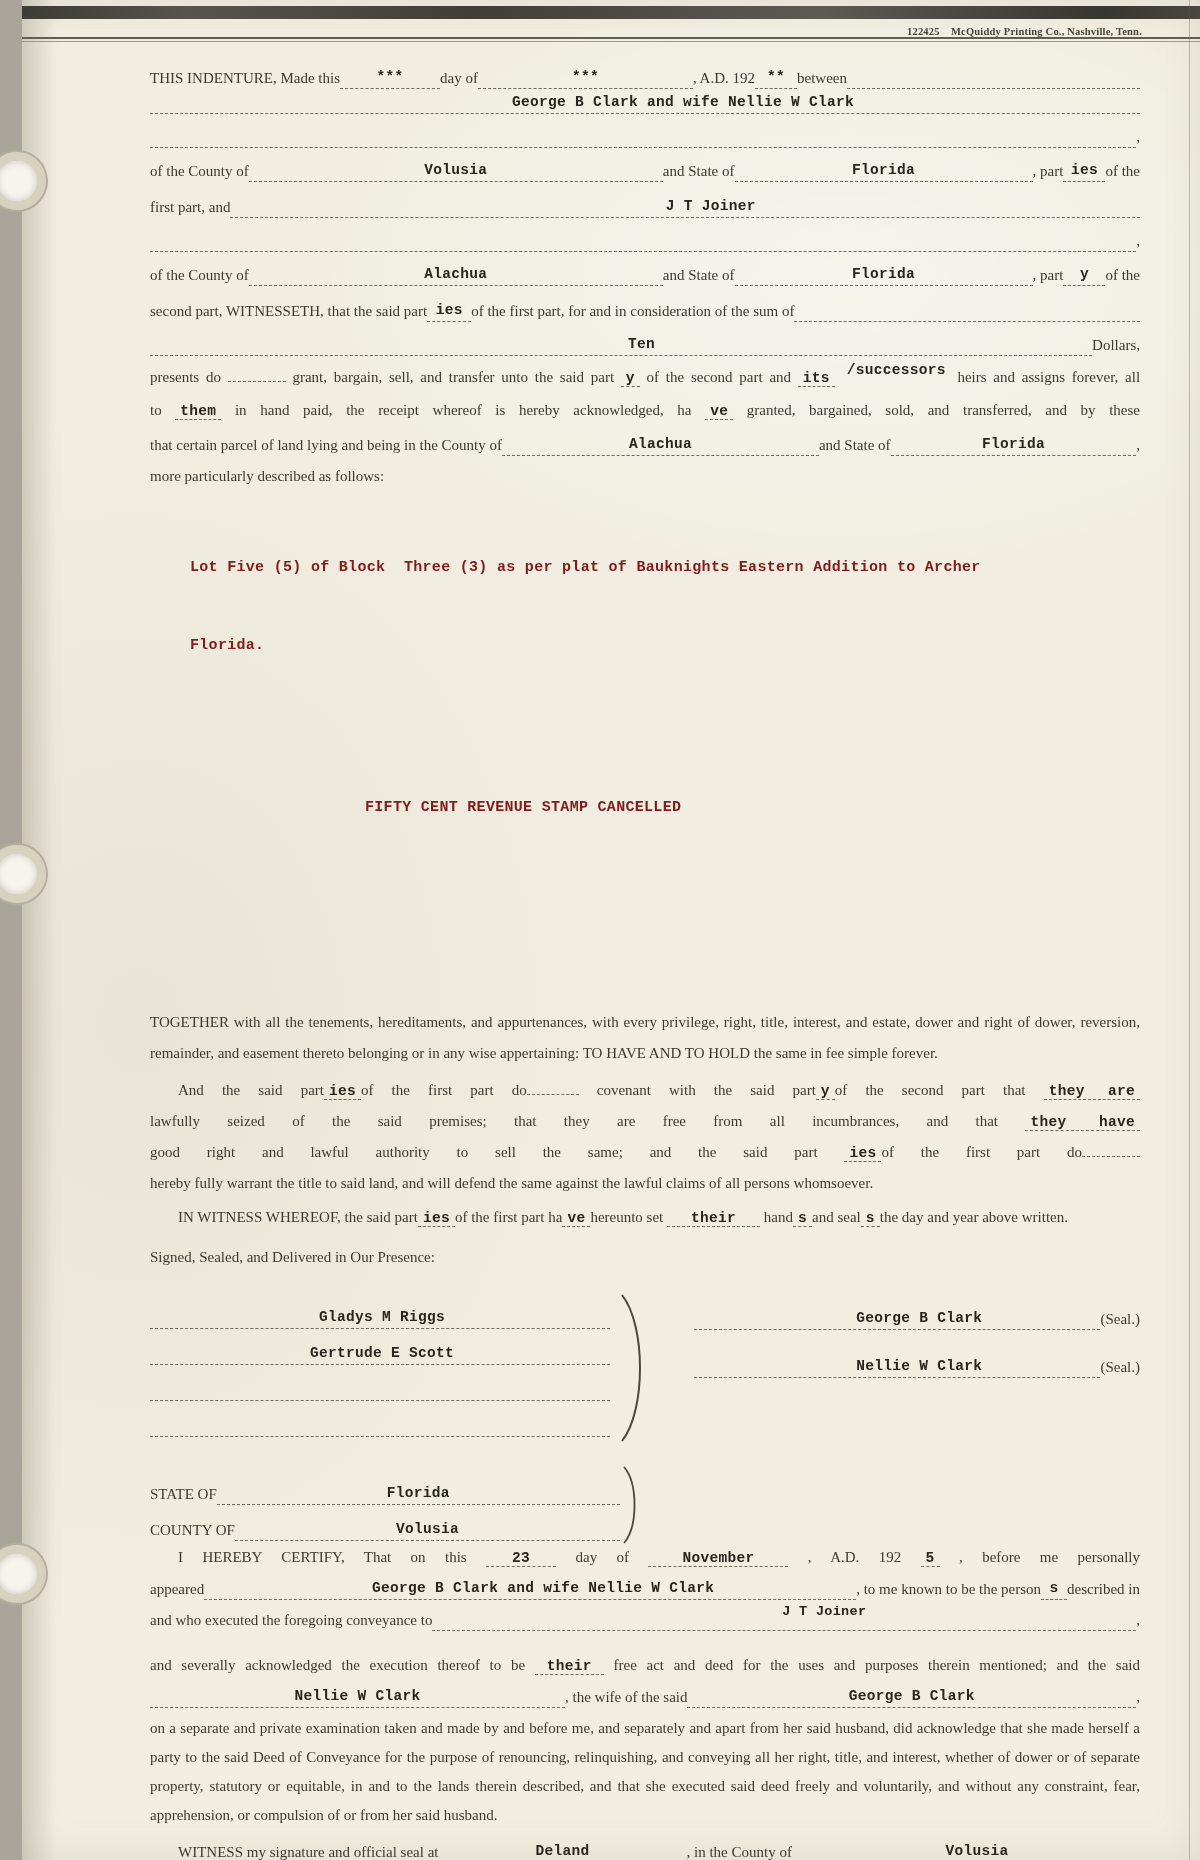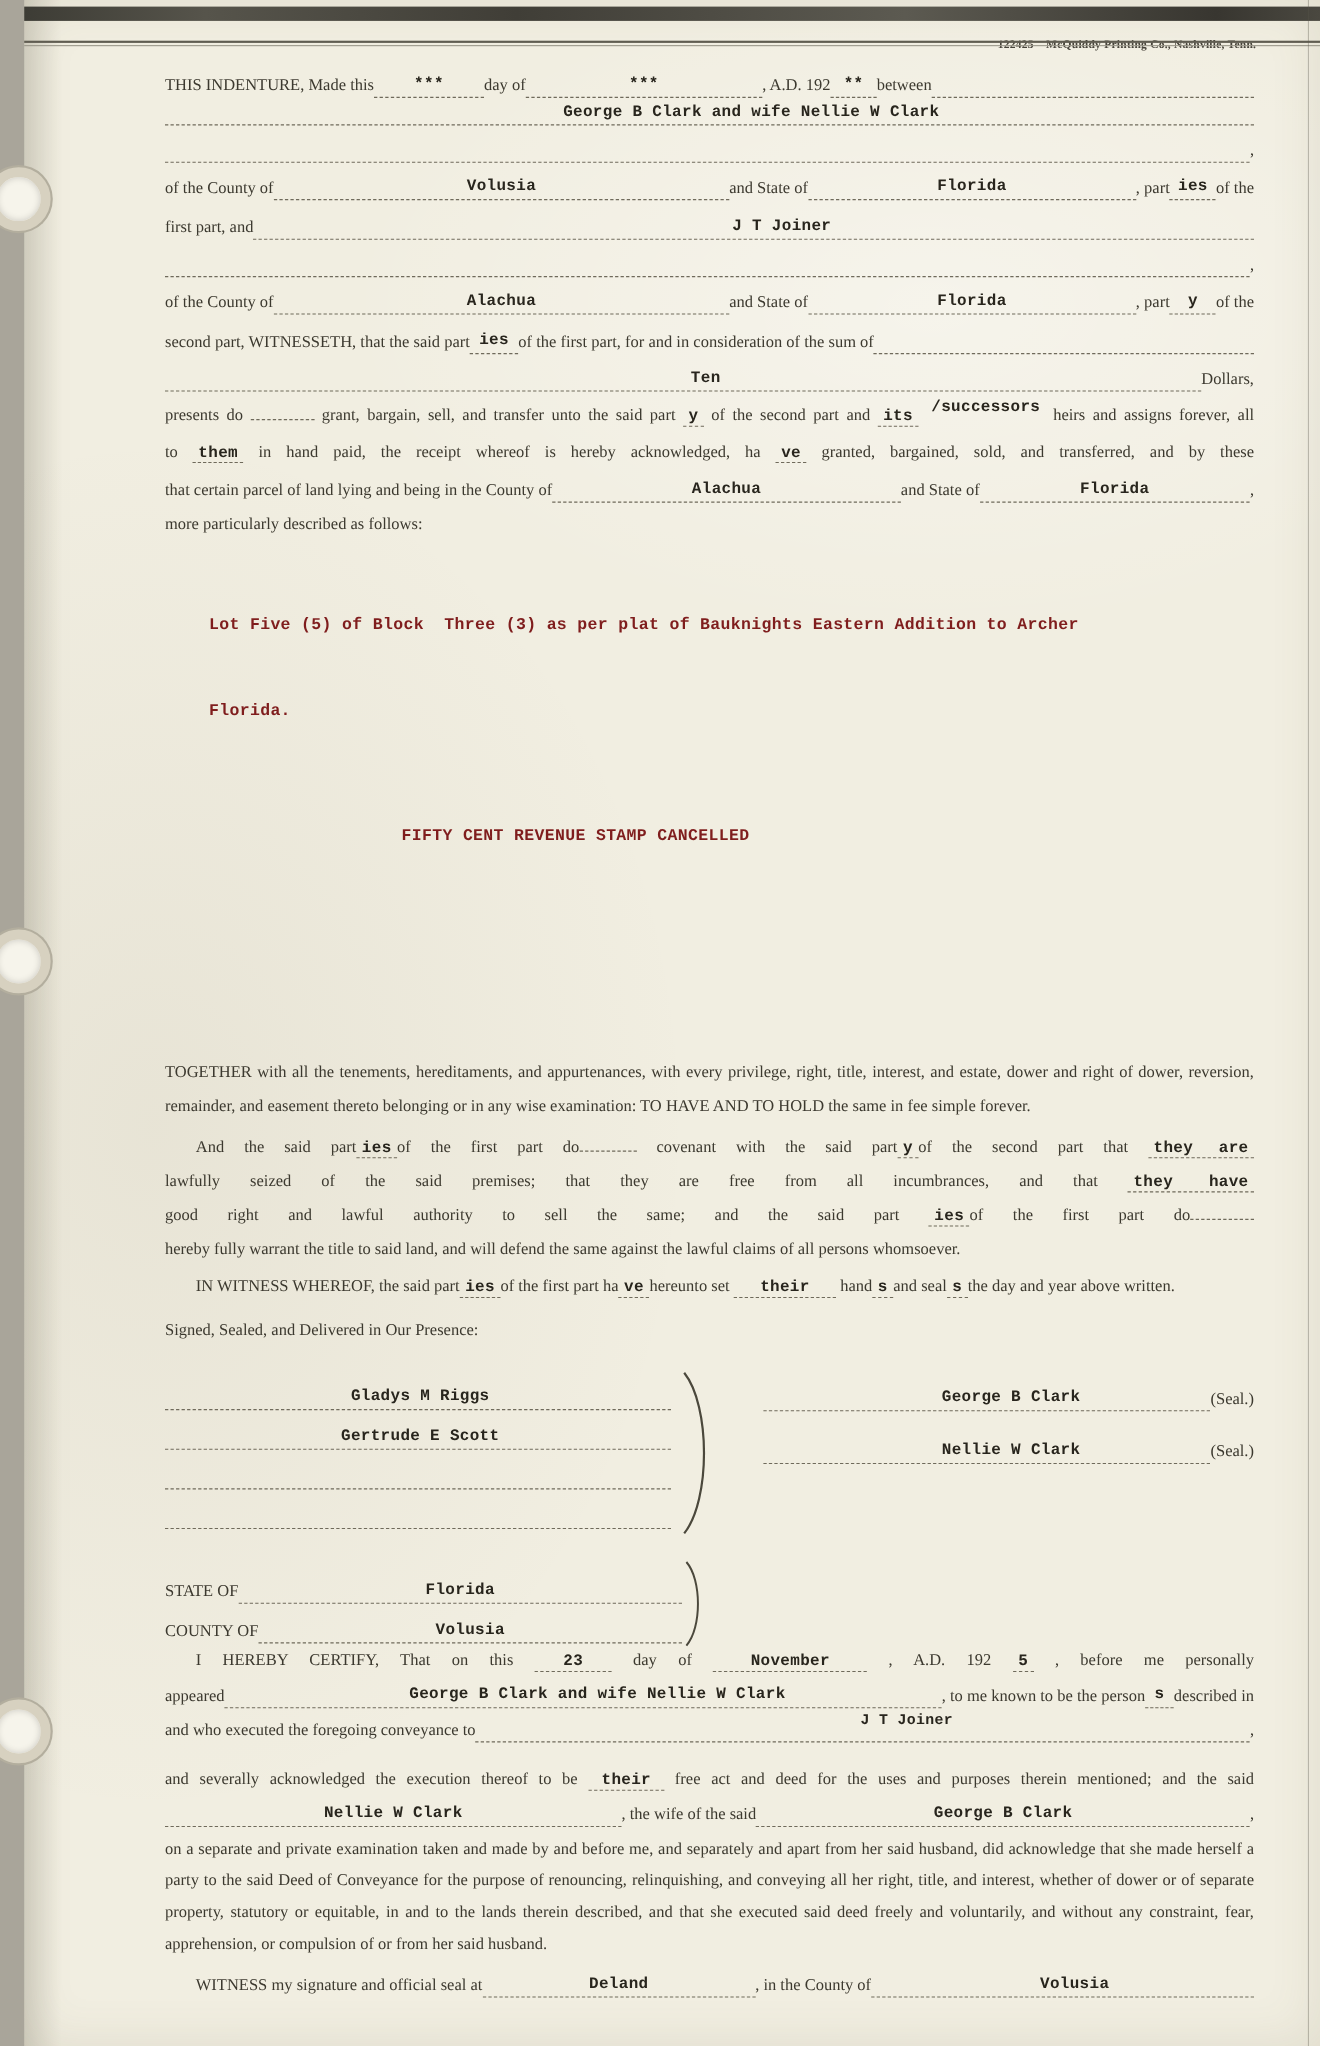--- a/index.html
+++ b/index.html
@@ -9,21 +9,21 @@
   .paper { position:absolute; left:22px; top:0; right:0; bottom:0; background:#f1eee1;
     background-image:
       radial-gradient(ellipse 900px 500px at 70% 15%, rgba(255,255,255,0.35), transparent 60%),
       radial-gradient(ellipse 700px 900px at 10% 55%, rgba(120,108,78,0.08), transparent 70%),
       linear-gradient(90deg, rgba(90,85,70,0.18), rgba(0,0,0,0) 34px);
     box-shadow: inset 0 0 46px rgba(100,90,60,0.12);
   }
   .right-edge { position:absolute; top:0; bottom:0; right:10px; width:1px; background:rgba(90,86,74,0.35); }
   .topband { position:absolute; left:22px; right:0; top:6px; height:13px;
     background:linear-gradient(90deg,#3d3c35,#56544b 14%,#403e37 38%,#5c5a51 68%,#383630 92%,#4a4840); }
-  .printer-row { position:absolute; top:36px; right:58px; font-size:10.5px; font-weight:bold; color:#46433a; letter-spacing:0.2px; white-space:pre; }
+  .printer-row { position:absolute; top:26px; right:58px; font-size:10.5px; font-weight:bold; color:#46433a; letter-spacing:0.2px; white-space:pre; }
   .toprule  { position:absolute; left:22px; right:0; top:37px; border-top:2px solid #605d51; }
   .toprule2 { position:absolute; left:22px; right:0; top:41px; border-top:1px solid #9b978a; }
   .hole { position:absolute; left:-12px; width:58px; height:58px; border-radius:50%;
     background:#f6f4eb; border:9px solid #d7d1c0; box-shadow:0 0 0 2px #b3ae9e, inset 0 0 7px rgba(0,0,0,0.18); }
 
   .content { position:absolute; left:150px; width:990px; top:50px; color:#3c392f; font-size:15px; }
 
   .row { display:flex; align-items:flex-end; margin-top:11px; white-space:nowrap; }
   .p { white-space:pre; line-height:21px; }
   .t { font-family:"Liberation Mono", monospace; font-weight:bold; font-size:14.5px;
@@ -164,23 +164,23 @@
 
   <div class="row" style="margin-top:10px;">
     <span class="p">more particularly described as follows:</span>
   </div>
 
   <div class="typed-block" style="margin-top:16px; margin-left:40px;">
     <div>Lot Five (5) of Block  Three (3) as per plat of Bauknights Eastern Addition to Archer</div>
     <div>Florida.</div>
   </div>
 
-  <div class="typed-block" style="margin-top:36px; margin-left:215px;">FIFTY CENT REVENUE STAMP CANCELLED</div>
-
-  <p class="para" style="margin-top:186px; line-height:31px;">TOGETHER with all the tenements, hereditaments, and appurtenances, with every privilege, right, title, interest, and estate, dower and right of dower, reversion, remainder, and easement thereto belonging or in any wise examination: TO HAVE AND TO HOLD the same in fee simple forever.</p>
+  <div class="typed-block" style="margin-top:84px; margin-left:215px;">FIFTY CENT REVENUE STAMP CANCELLED</div>
+
+  <p class="para" style="margin-top:186px; line-height:31px;">TOGETHER with all the tenements, hereditaments, and appurtenances, with every privilege, right, title, interest, and estate, dower and right of dower, reversion, remainder, and easement thereto belonging or in any wise appertaining: TO HAVE AND TO HOLD the same in fee simple forever.</p>
 
   <p class="para" style="margin-top:6px; text-indent:28px;">
     <span class="p">And the said part</span><span class="tf">ies</span><span class="p">of the first part do</span><span class="ibl" style="width:52px;"></span> <span class="p">covenant with the said part</span><span class="tf">y</span><span class="p">of the second part that</span> <span class="tf">they are</span> <span class="p">lawfully seized of the said premises; that they are free from all incumbrances, and that</span> <span class="tf">they have</span> <span class="p">good right and lawful authority to sell the same; and the said part</span> <span class="tf">ies</span><span class="p">of the first part do</span><span class="ibl" style="width:58px;"></span><span class="p">hereby fully warrant the title to said land, and will defend the same against the lawful claims of all persons whomsoever.</span>
   </p>
 
   <p class="para" style="margin-top:4px; text-indent:28px;">
     <span class="p">IN WITNESS WHEREOF, the said part</span><span class="tf">ies</span><span class="p">of the first part ha</span><span class="tf">ve</span><span class="p">hereunto set</span> <span class="tf" style="padding:0 24px;">their</span> <span class="p">hand</span><span class="tf">s</span><span class="p">and seal</span><span class="tf">s</span><span class="p">the day and year above written.</span>
   </p>
 
   <div class="row" style="margin-top:14px;">

